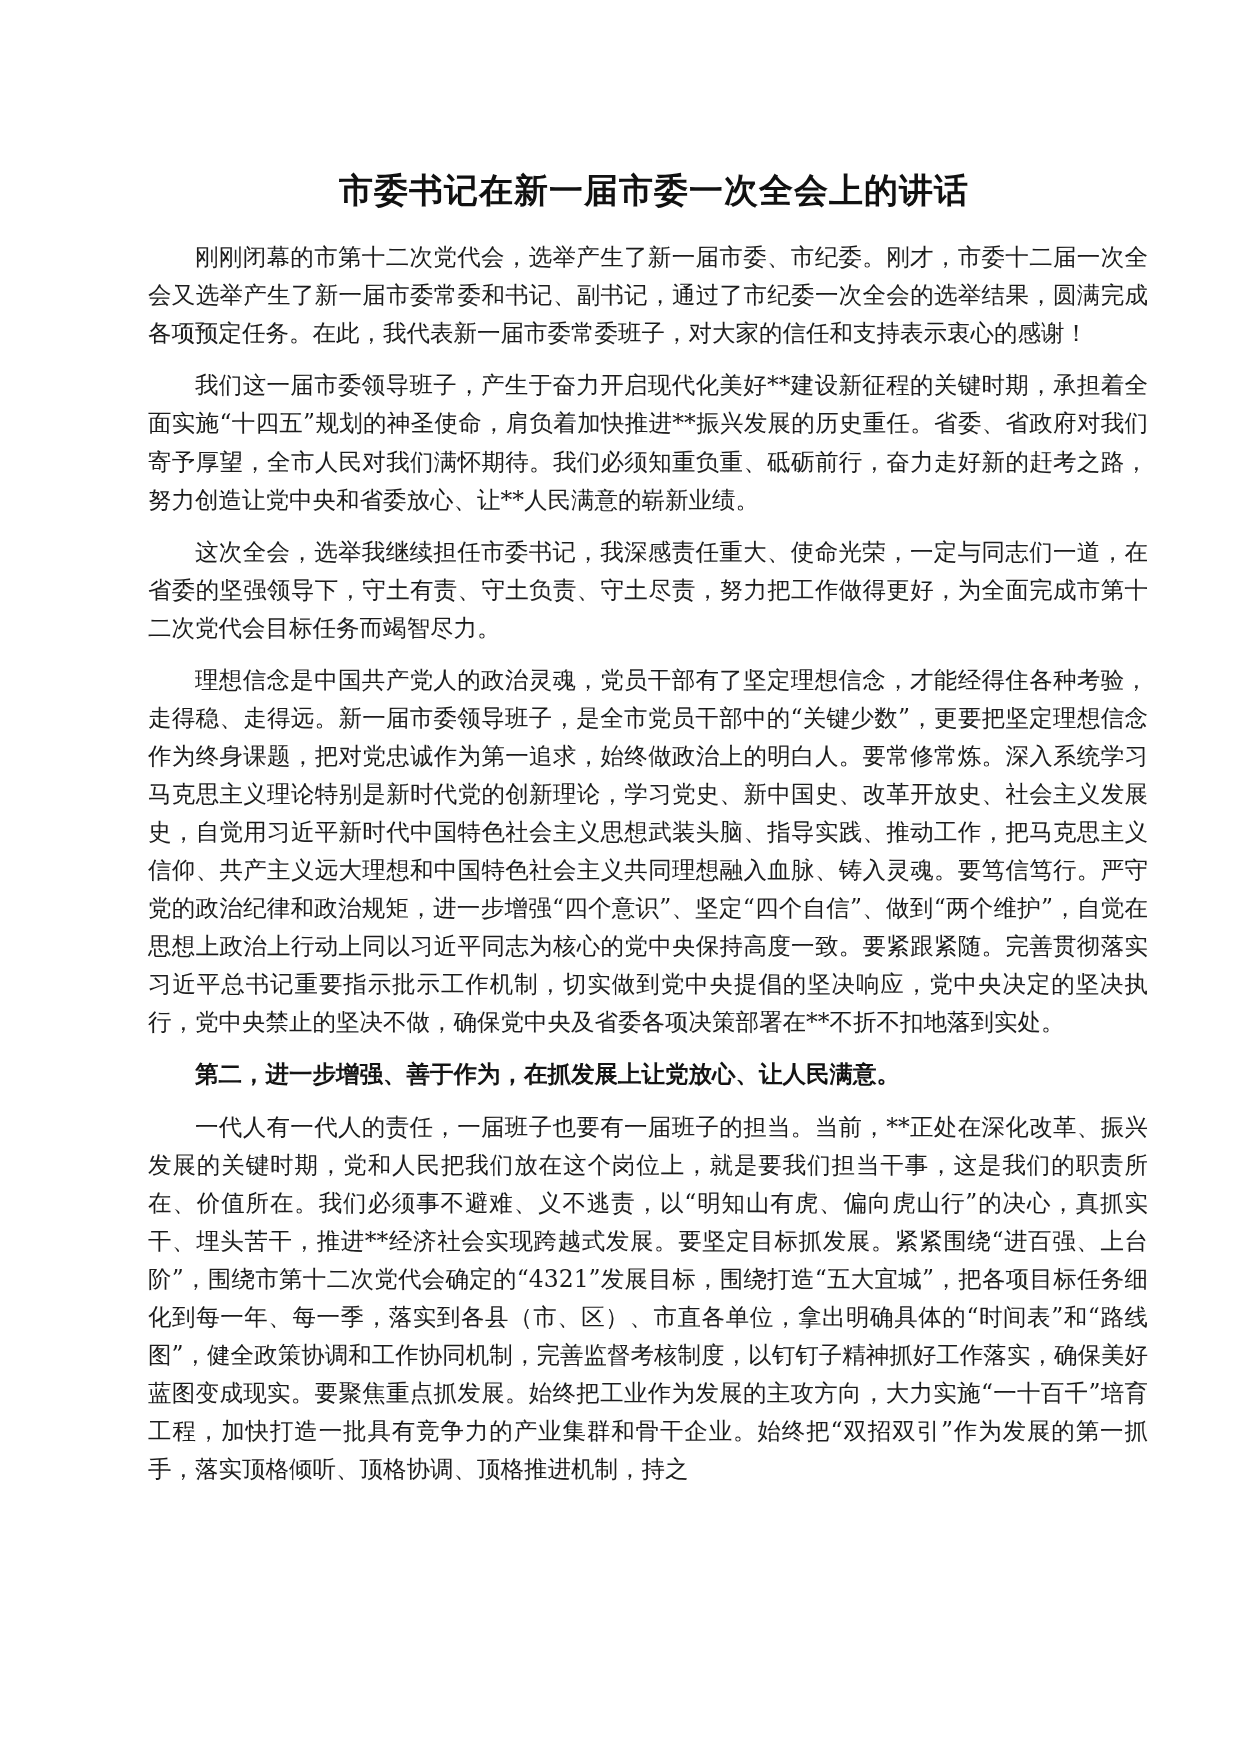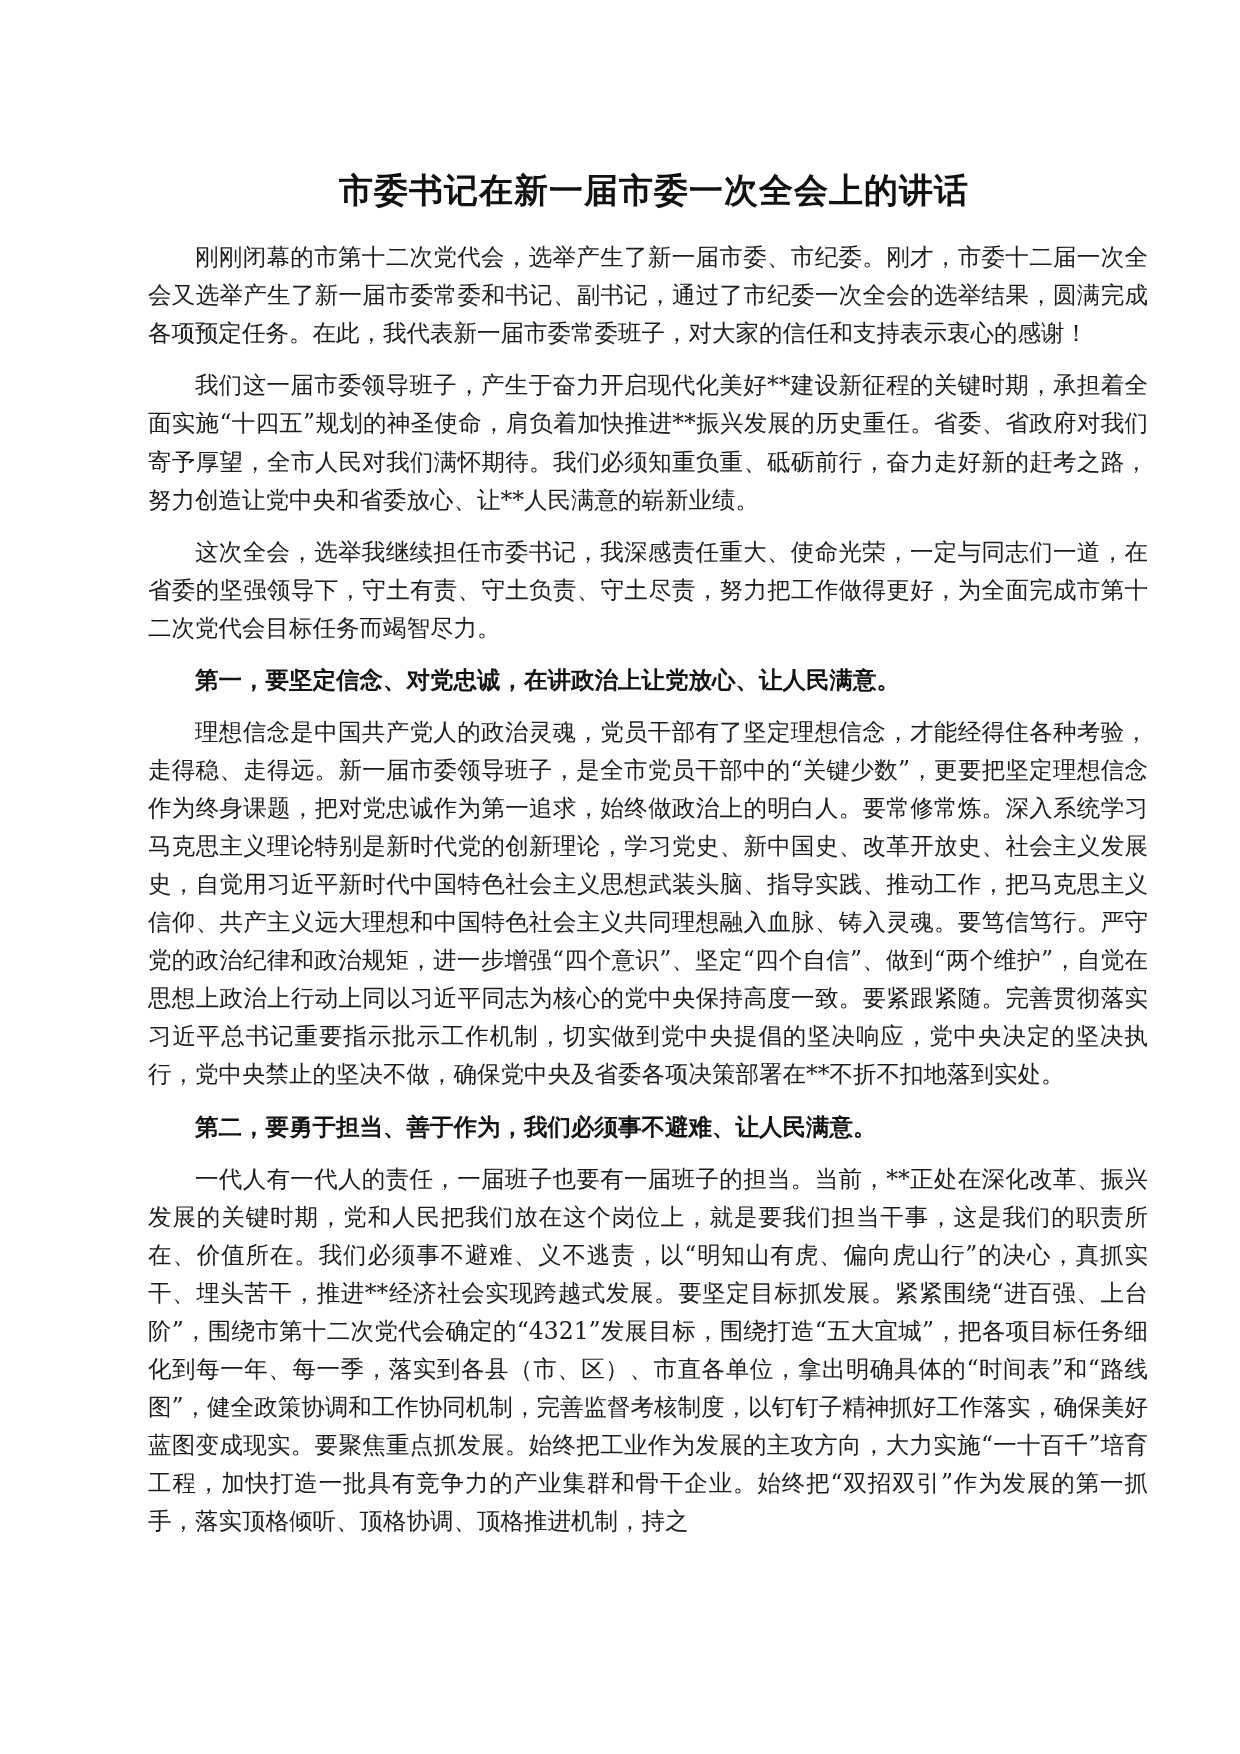--- a/index.html
+++ b/index.html
@@ -57,18 +57,17 @@
 </head>
 <body>
 
 <div class="page">
 
   <h1 class="doc-title">市委书记在新一届市委一次全会上的讲话</h1>
 
   <p class="para">刚刚闭幕的市第十二次党代会，选举产生了新一届市委、市纪委。刚才，市委十二届一次全会又选举产生了新一届市委常委和书记、副书记，通过了市纪委一次全会的选举结果，圆满完成各项预定任务。在此，我代表新一届市委常委班子，对大家的信任和支持表示衷心的感谢！</p>
   <p class="para">我们这一届市委领导班子，产生于奋力开启现代化美好**建设新征程的关键时期，承担着全面实施“十四五”规划的神圣使命，肩负着加快推进**振兴发展的历史重任。省委、省政府对我们寄予厚望，全市人民对我们满怀期待。我们必须知重负重、砥砺前行，奋力走好新的赶考之路，努力创造让党中央和省委放心、让**人民满意的崭新业绩。</p>
   <p class="para">这次全会，选举我继续担任市委书记，我深感责任重大、使命光荣，一定与同志们一道，在省委的坚强领导下，守土有责、守土负责、守土尽责，努力把工作做得更好，为全面完成市第十二次党代会目标任务而竭智尽力。</p>
-  <p class="heading">第一，要坚定信念、对党忠诚，在讲政治上让党放心、让人民满意。</p>
   <p class="para">理想信念是中国共产党人的政治灵魂，党员干部有了坚定理想信念，才能经得住各种考验，走得稳、走得远。新一届市委领导班子，是全市党员干部中的“关键少数”，更要把坚定理想信念作为终身课题，把对党忠诚作为第一追求，始终做政治上的明白人。要常修常炼。深入系统学习马克思主义理论特别是新时代党的创新理论，学习党史、新中国史、改革开放史、社会主义发展史，自觉用习近平新时代中国特色社会主义思想武装头脑、指导实践、推动工作，把马克思主义信仰、共产主义远大理想和中国特色社会主义共同理想融入血脉、铸入灵魂。要笃信笃行。严守党的政治纪律和政治规矩，进一步增强“四个意识”、坚定“四个自信”、做到“两个维护”，自觉在思想上政治上行动上同以习近平同志为核心的党中央保持高度一致。要紧跟紧随。完善贯彻落实习近平总书记重要指示批示工作机制，切实做到党中央提倡的坚决响应，党中央决定的坚决执行，党中央禁止的坚决不做，确保党中央及省委各项决策部署在**不折不扣地落到实处。</p>
-  <p class="heading">第二，要勇于担当、善于作为，我们必须事不避难、让人民满意。</p>
+  <p class="heading">第二，进一步增强、善于作为，在抓发展上让党放心、让人民满意。</p>
   <p class="para">一代人有一代人的责任，一届班子也要有一届班子的担当。当前，**正处在深化改革、振兴发展的关键时期，党和人民把我们放在这个岗位上，就是要我们担当干事，这是我们的职责所在、价值所在。我们必须事不避难、义不逃责，以“明知山有虎、偏向虎山行”的决心，真抓实干、埋头苦干，推进**经济社会实现跨越式发展。要坚定目标抓发展。紧紧围绕“进百强、上台阶”，围绕市第十二次党代会确定的“4321”发展目标，围绕打造“五大宜城”，把各项目标任务细化到每一年、每一季，落实到各县（市、区）、市直各单位，拿出明确具体的“时间表”和“路线图”，健全政策协调和工作协同机制，完善监督考核制度，以钉钉子精神抓好工作落实，确保美好蓝图变成现实。要聚焦重点抓发展。始终把工业作为发展的主攻方向，大力实施“一十百千”培育工程，加快打造一批具有竞争力的产业集群和骨干企业。始终把“双招双引”作为发展的第一抓手，落实顶格倾听、顶格协调、顶格推进机制，持之</p>
 
 </div>
 
 </body></html>

